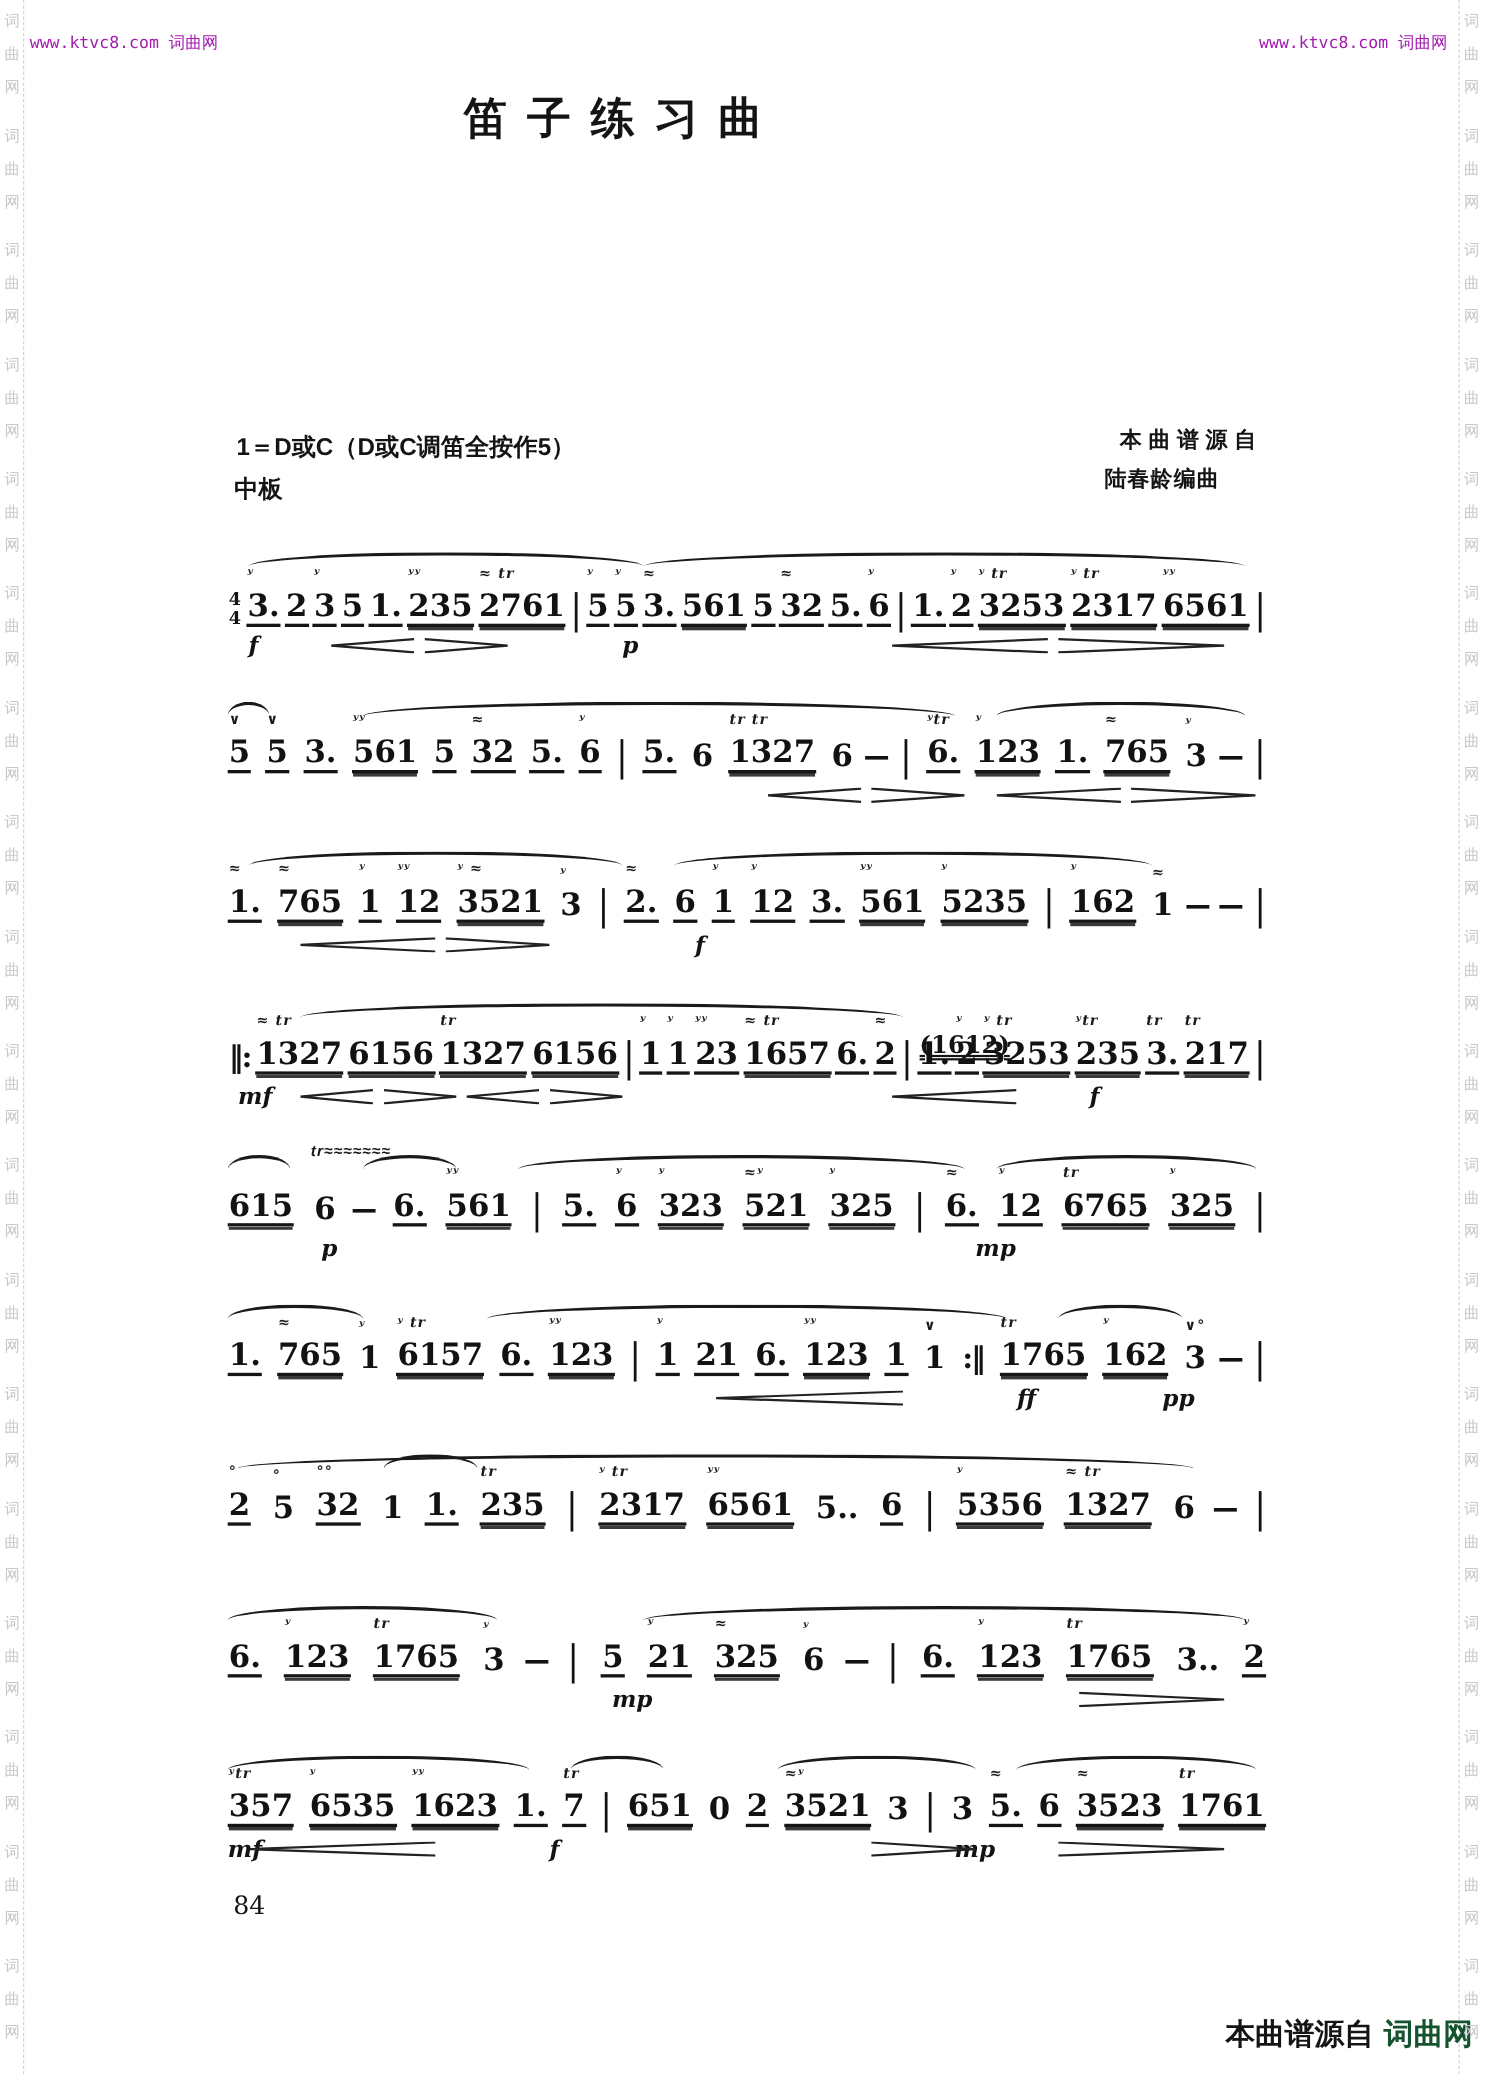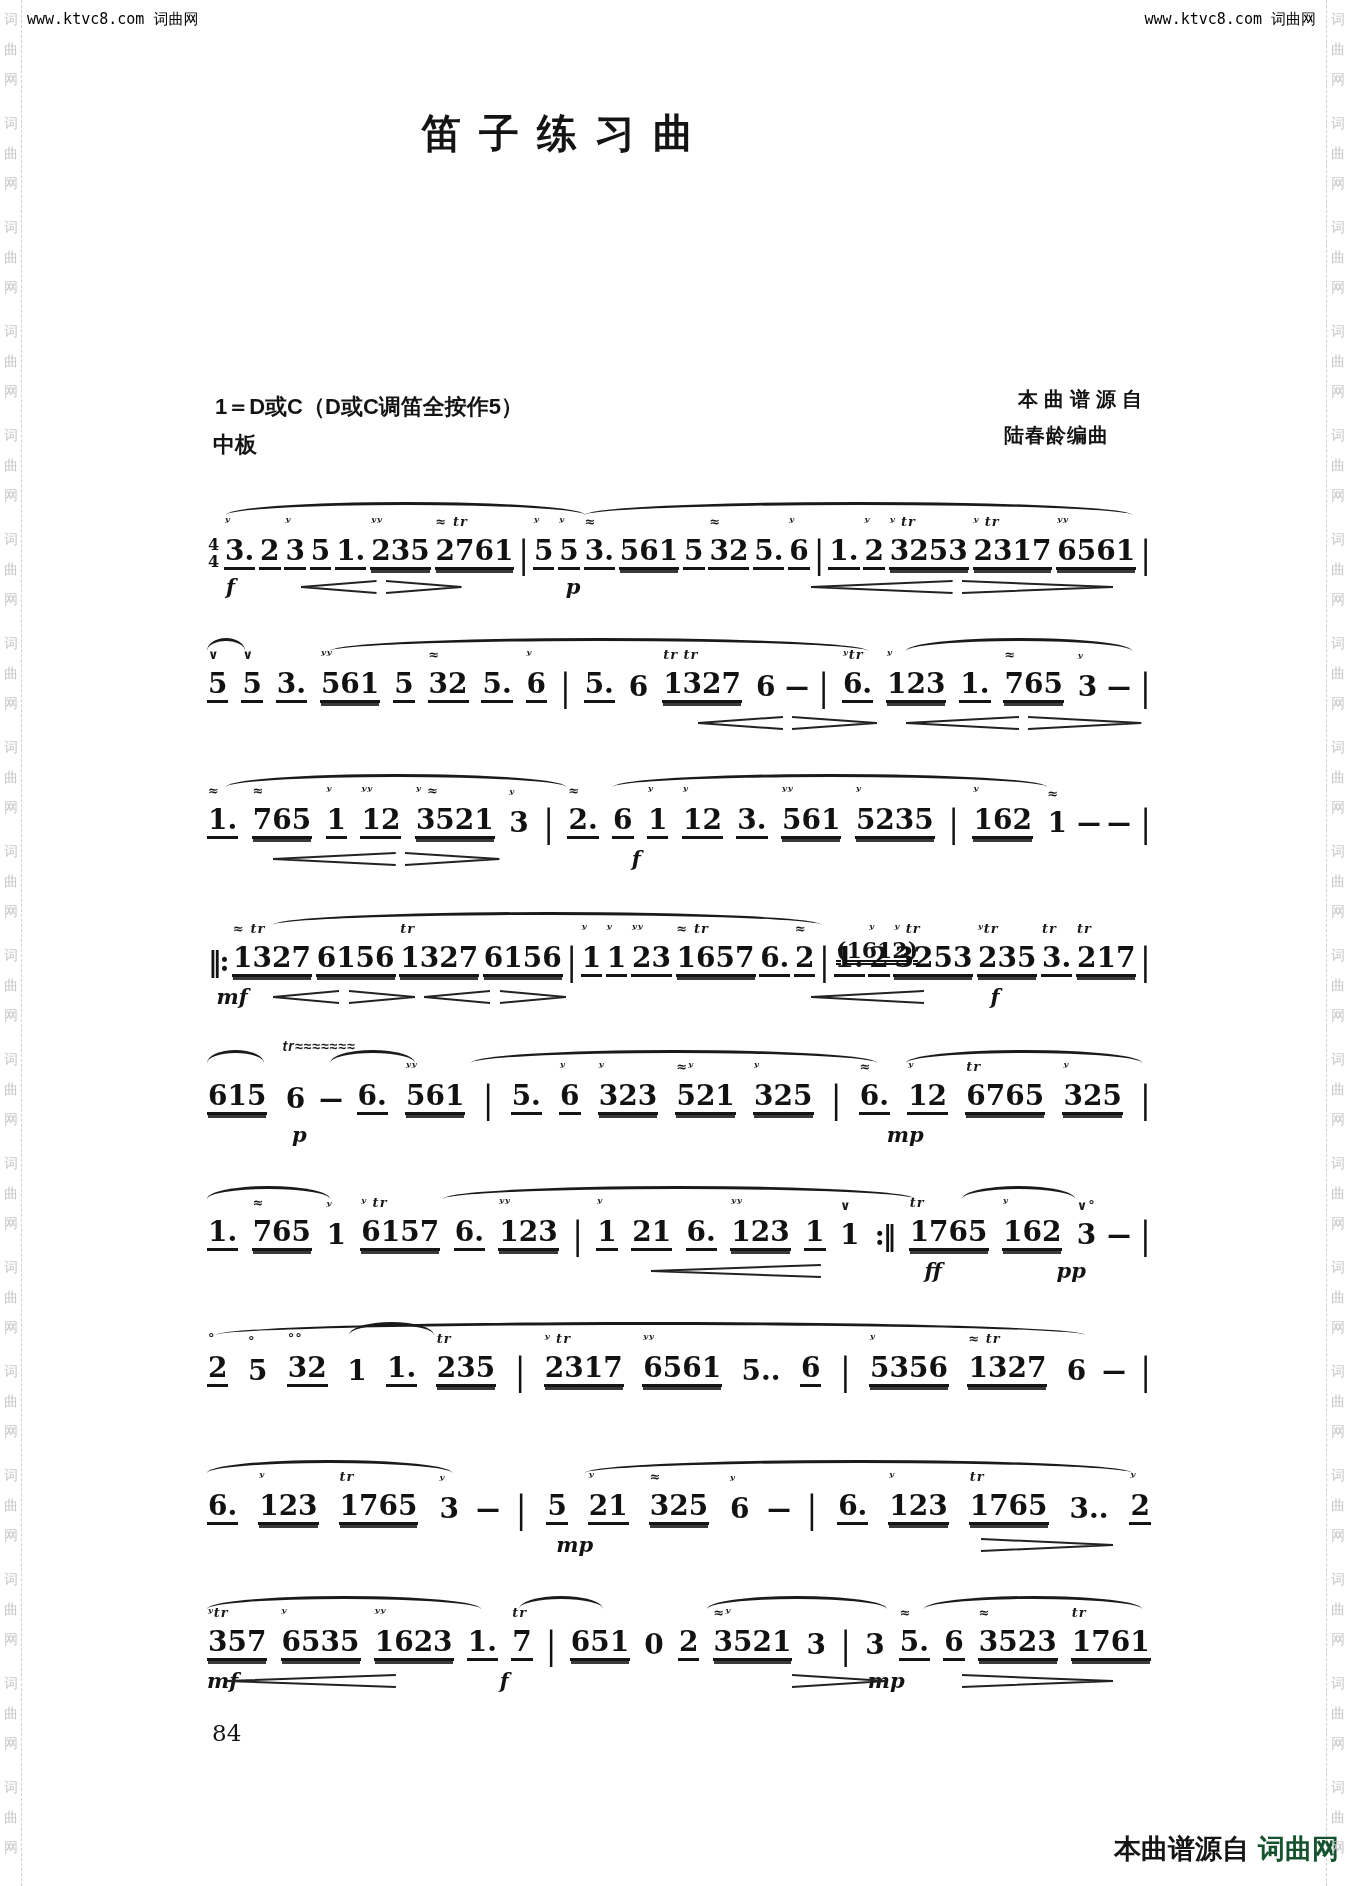--- a/index.html
+++ b/index.html
@@ -3,26 +3,26 @@
 <meta charset="utf-8">
 <style>
   html,body{margin:0;padding:0;background:#ffffff;}
   #page{position:relative;width:1350px;height:1886px;background:#ffffff;overflow:hidden;
         font-family:"Liberation Sans",sans-serif;color:#141414;}
   
   .wm-col{position:absolute;top:4px;width:18px;color:#c8c8c8;font-size:14px;line-height:30px;
           text-align:center;font-family:"Liberation Sans",sans-serif;}
   .wm-group{margin-bottom:14px;}
   .dash-line{position:absolute;top:0;bottom:0;width:0;border-left:1px dashed #cfcfcf;}
-  .wm-top{position:absolute;top:10px;font-family:"DejaVu Sans Mono",monospace;
-          font-size:15px;color:#000000;white-space:nowrap;}
+  .wm-top{position:absolute;top:30px;font-family:"DejaVu Sans Mono",monospace;
+          font-size:15px;color:#a21caf;white-space:nowrap;}
   
   .ctr{position:absolute;transform:translateX(-50%);white-space:nowrap;}
   .series-title{left:566px;top:80px;font-size:40px;font-weight:bold;letter-spacing:18px;
-                font-family:"DejaVu Serif",serif;margin-top:26px;}
+                font-family:"DejaVu Serif",serif;}
   .subtitle{left:560px;top:168px;font-size:26px;letter-spacing:1px;font-weight:bold;}
   .piece-title{left:568px;top:228px;font-size:40px;font-weight:bold;letter-spacing:28px;
                font-family:"DejaVu Serif",serif;}
   .key-line{position:absolute;left:215px;top:392px;font-size:22px;font-weight:bold;white-space:nowrap;}
   .tempo{position:absolute;left:213px;top:430px;font-size:22px;font-weight:bold;}
   .genre{position:absolute;left:1018px;top:386px;font-size:20px;font-weight:bold;letter-spacing:6px;}
   .arranger{position:absolute;left:1004px;top:422px;font-size:20px;font-weight:bold;letter-spacing:1px;}
   .annotation{position:absolute;left:836px;top:893px;font-size:22px;font-weight:bold;
               font-family:"DejaVu Serif",serif;text-decoration:underline;
               text-decoration-style:double;white-space:nowrap;margin-top:44px;}

